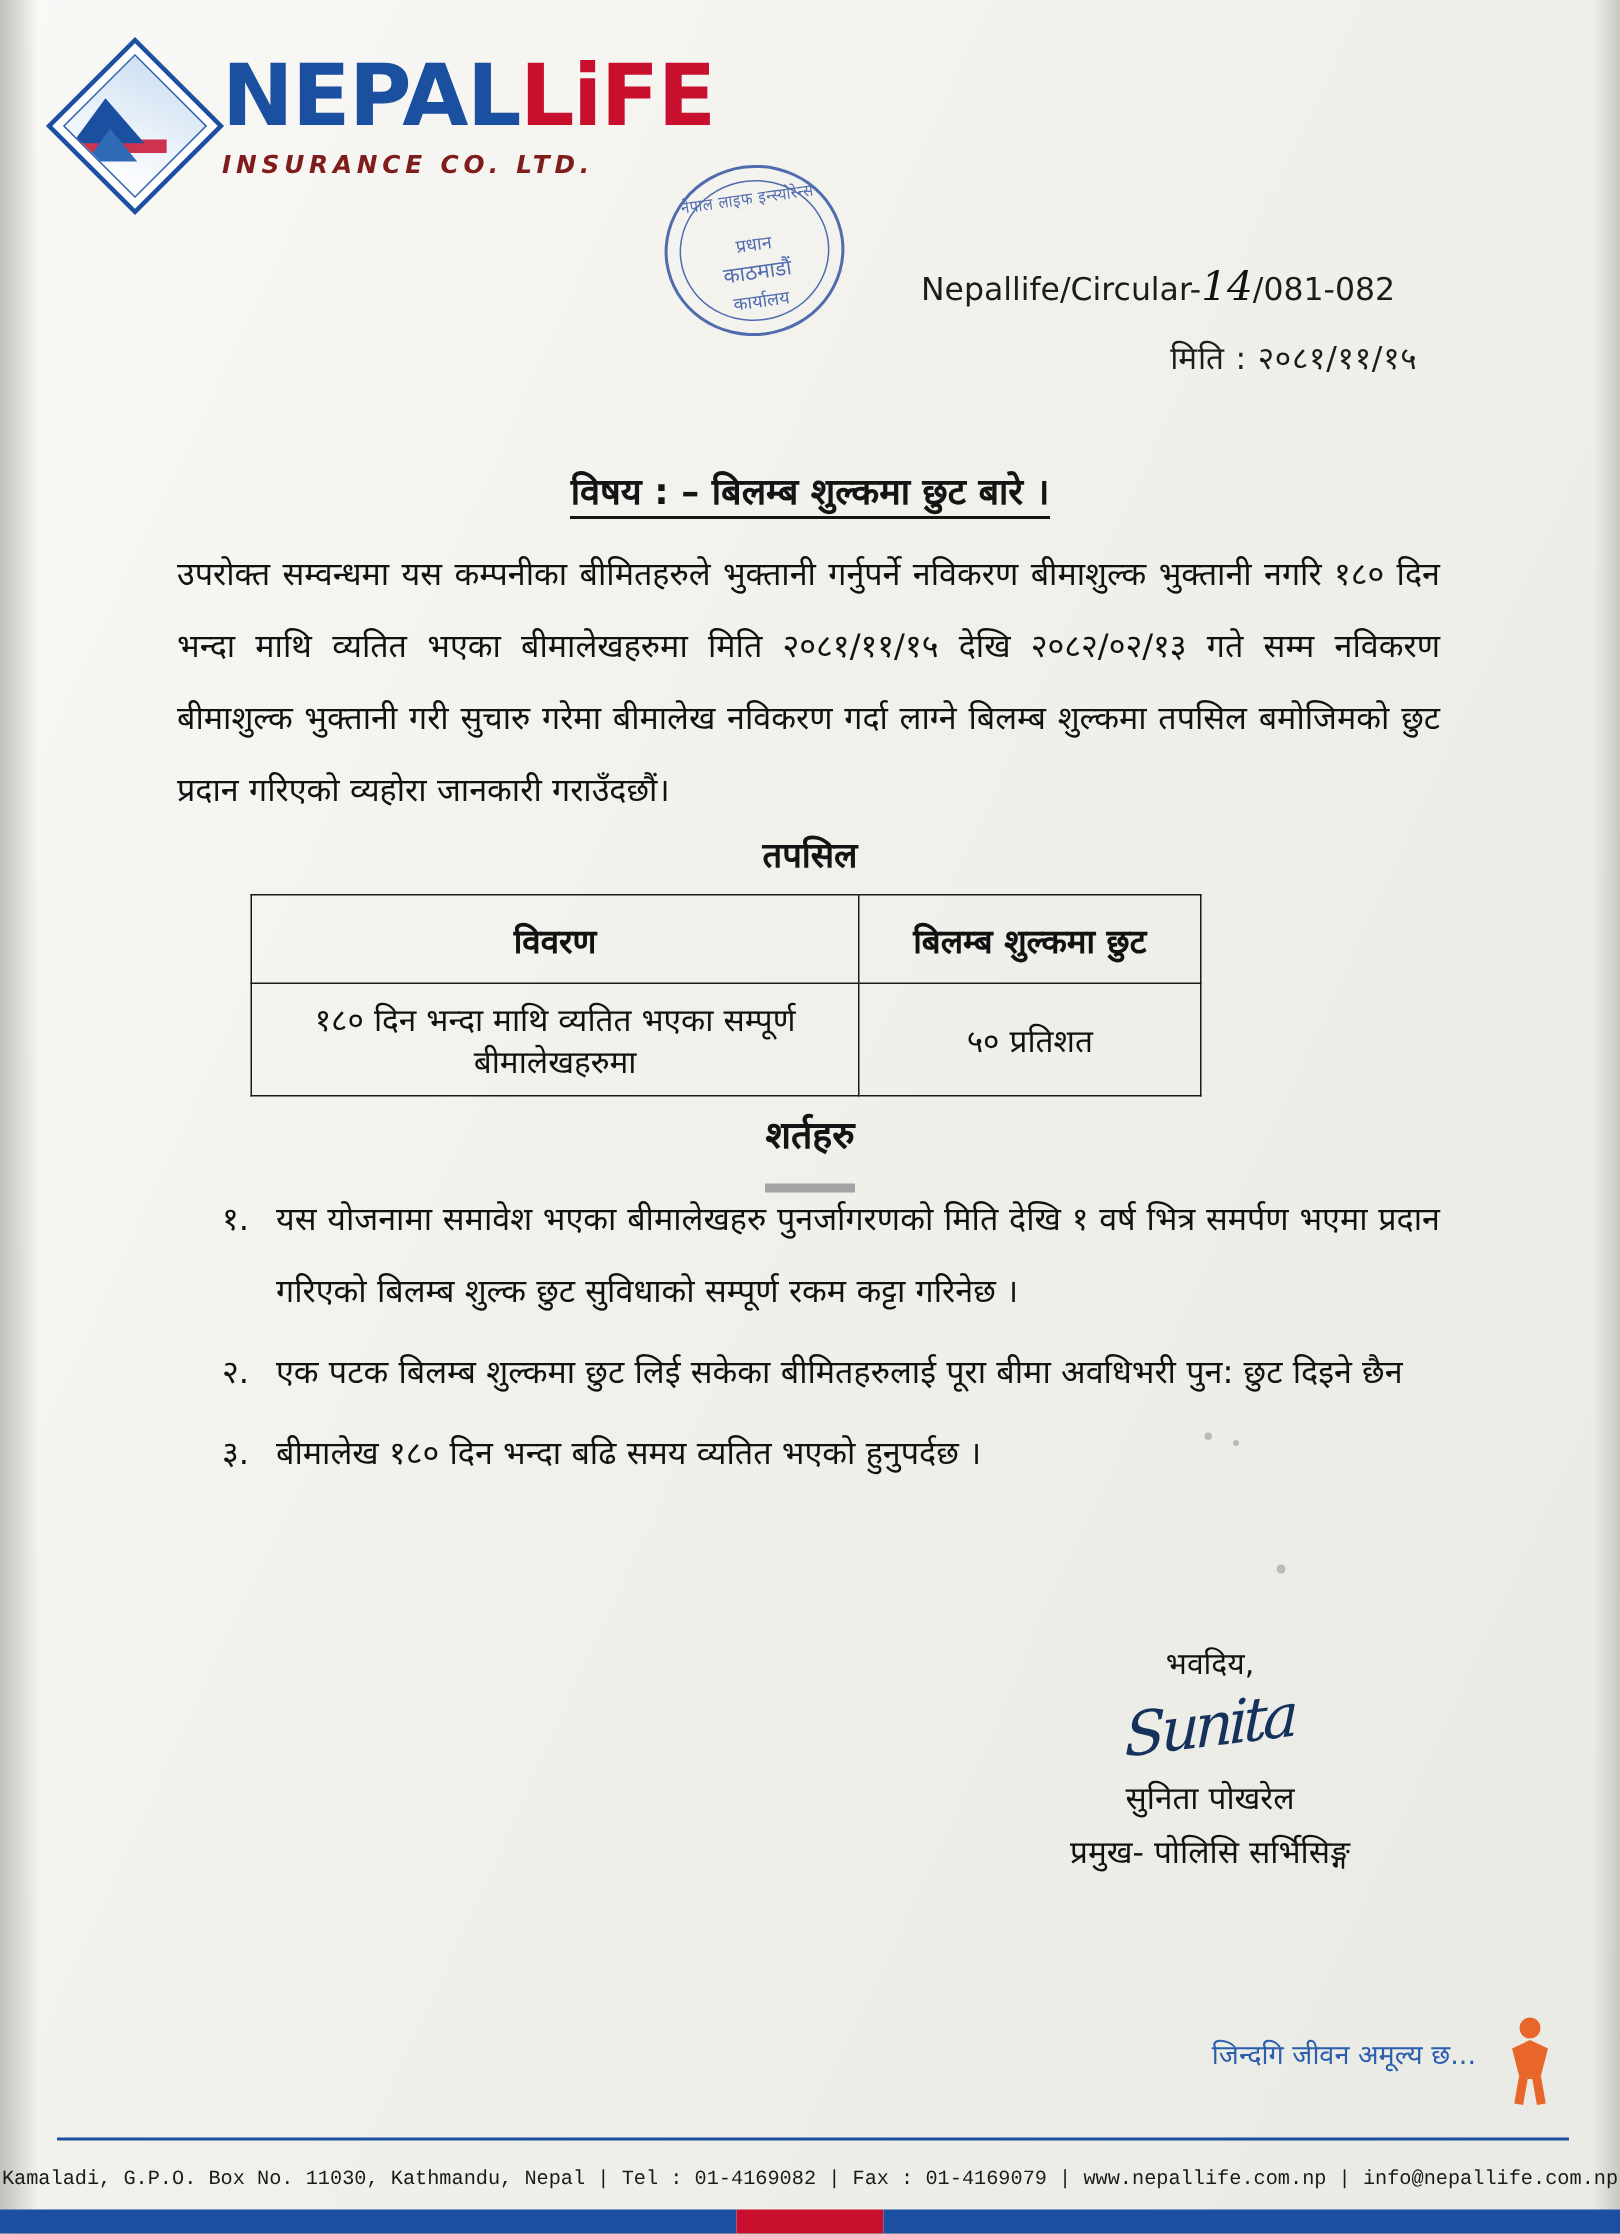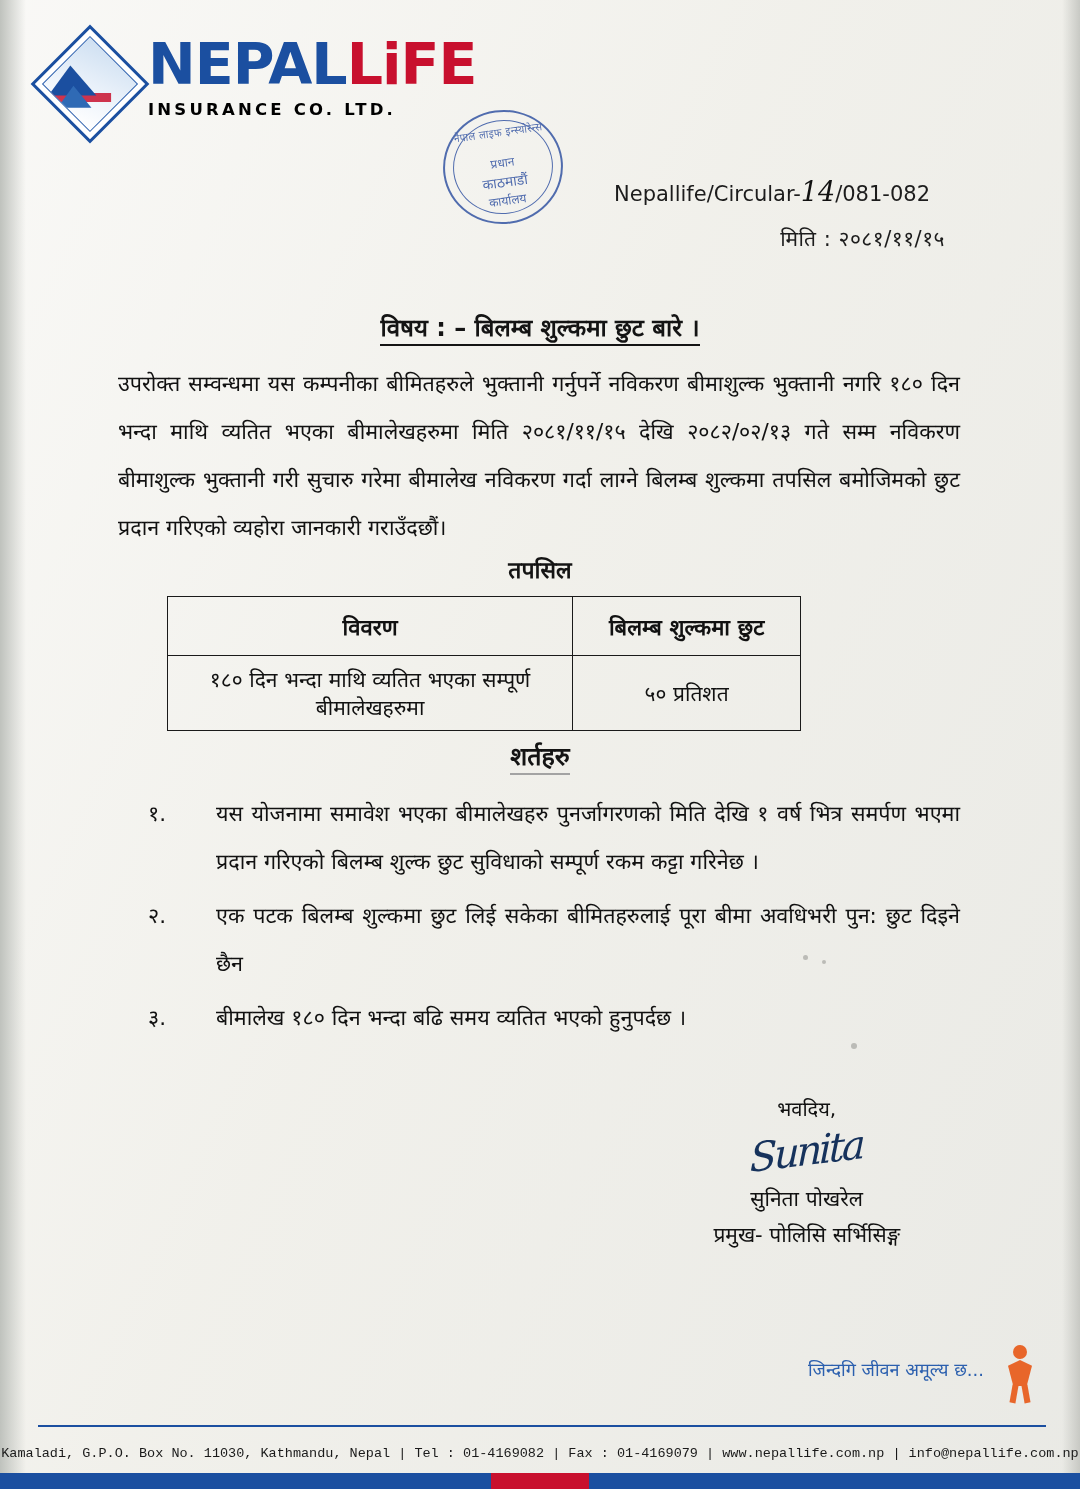--- a/index.html
+++ b/index.html
@@ -112,21 +112,22 @@
   }
   .wordmark .brand .life-i {
     color: #c8102e;
   }
   .wordmark .sub {
     margin-top: 9px;
     font-family: "DejaVu Sans", sans-serif;
     font-size: 16.5px;
     font-weight: bold;
     letter-spacing: 3.2px;
-    color: #000000;
+    color: #7f1d1d;
+    font-style: italic;
   }
 
   
   .stamp {
     position: absolute;
     left: 443px;
     top: 110px;
     width: 116px;
     height: 110px;
     border-radius: 50%;
@@ -258,22 +259,22 @@
     position: absolute;
     left: 0; right: 0;
     top: 738px;
     text-align: center;
     font-family: "DejaVu Sans", sans-serif;
     font-size: 25px;
     font-weight: bold;
     color: #141414;
   }
   .cond-head span {
-    border-bottom: 2px solid #a3a3a3;
-    padding-bottom: 2px;
+    border-bottom: 6px solid #a3a3a3;
+    padding-bottom: 18px;
   }
   .cond-list {
     position: absolute;
     left: 148px;
     right: 120px;
     top: 790px;
     font-family: "DejaVu Sans", sans-serif;
     font-size: 21.5px;
     color: #111;
     line-height: 48px;
@@ -283,21 +284,20 @@
     margin-bottom: 6px;
   }
   .cond-num {
     flex: none;
     width: 36px;
   }
   .cond-text {
     flex: 1;
     text-align: justify;
     text-align-last: left;
-    margin-left: 32px;
   }
 
   
   .sig-block {
     position: absolute;
     right: 180px;
     top: 1095px;
     text-align: center;
     font-family: "DejaVu Sans", sans-serif;
     color: #111;

